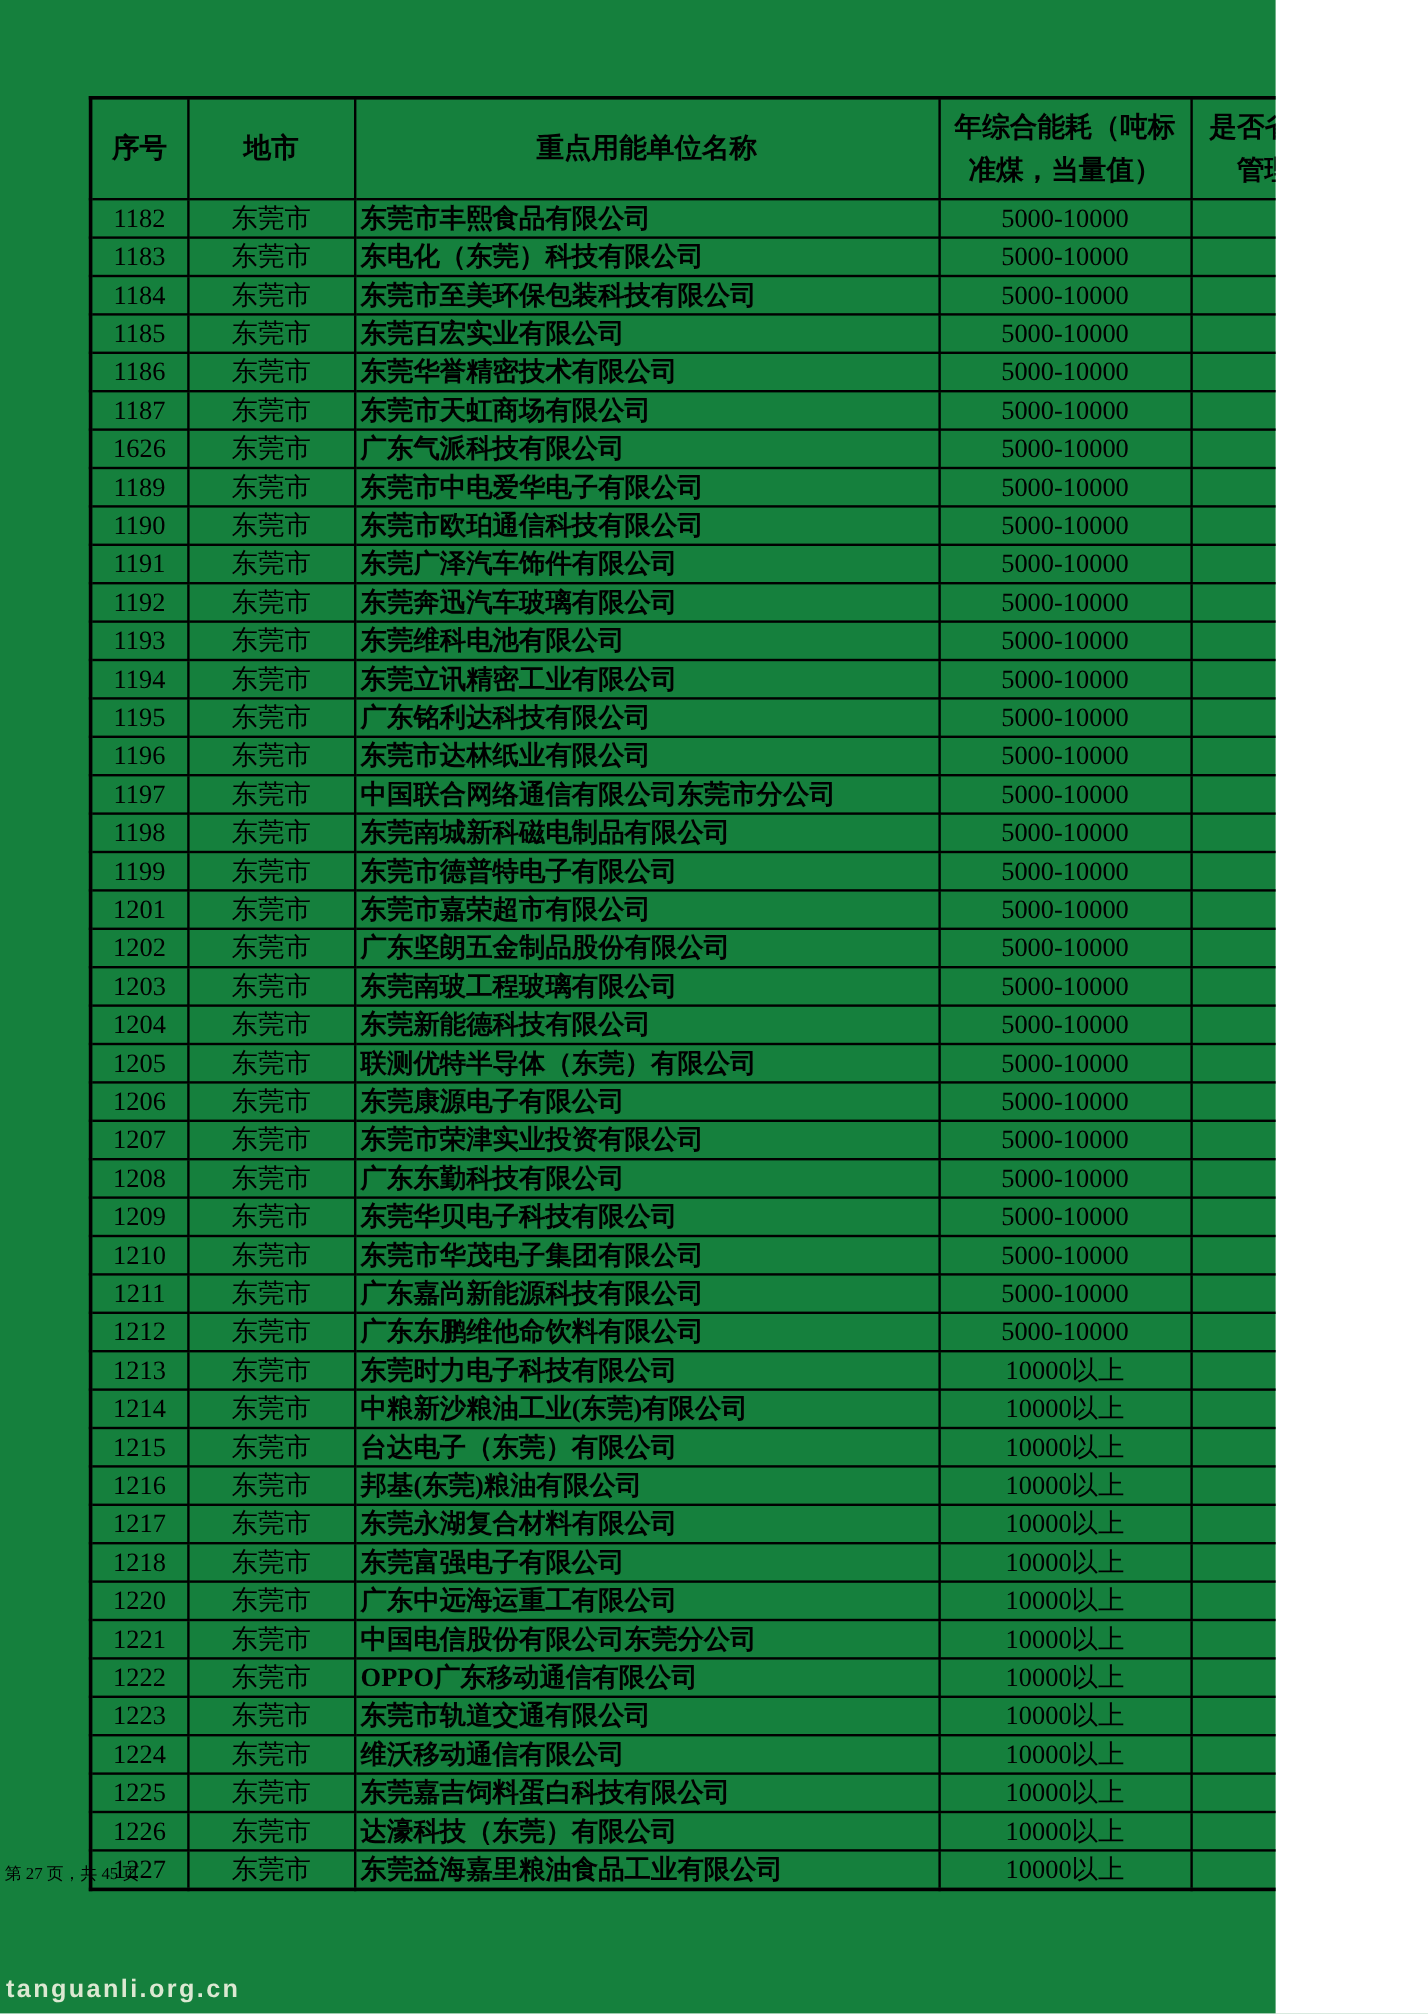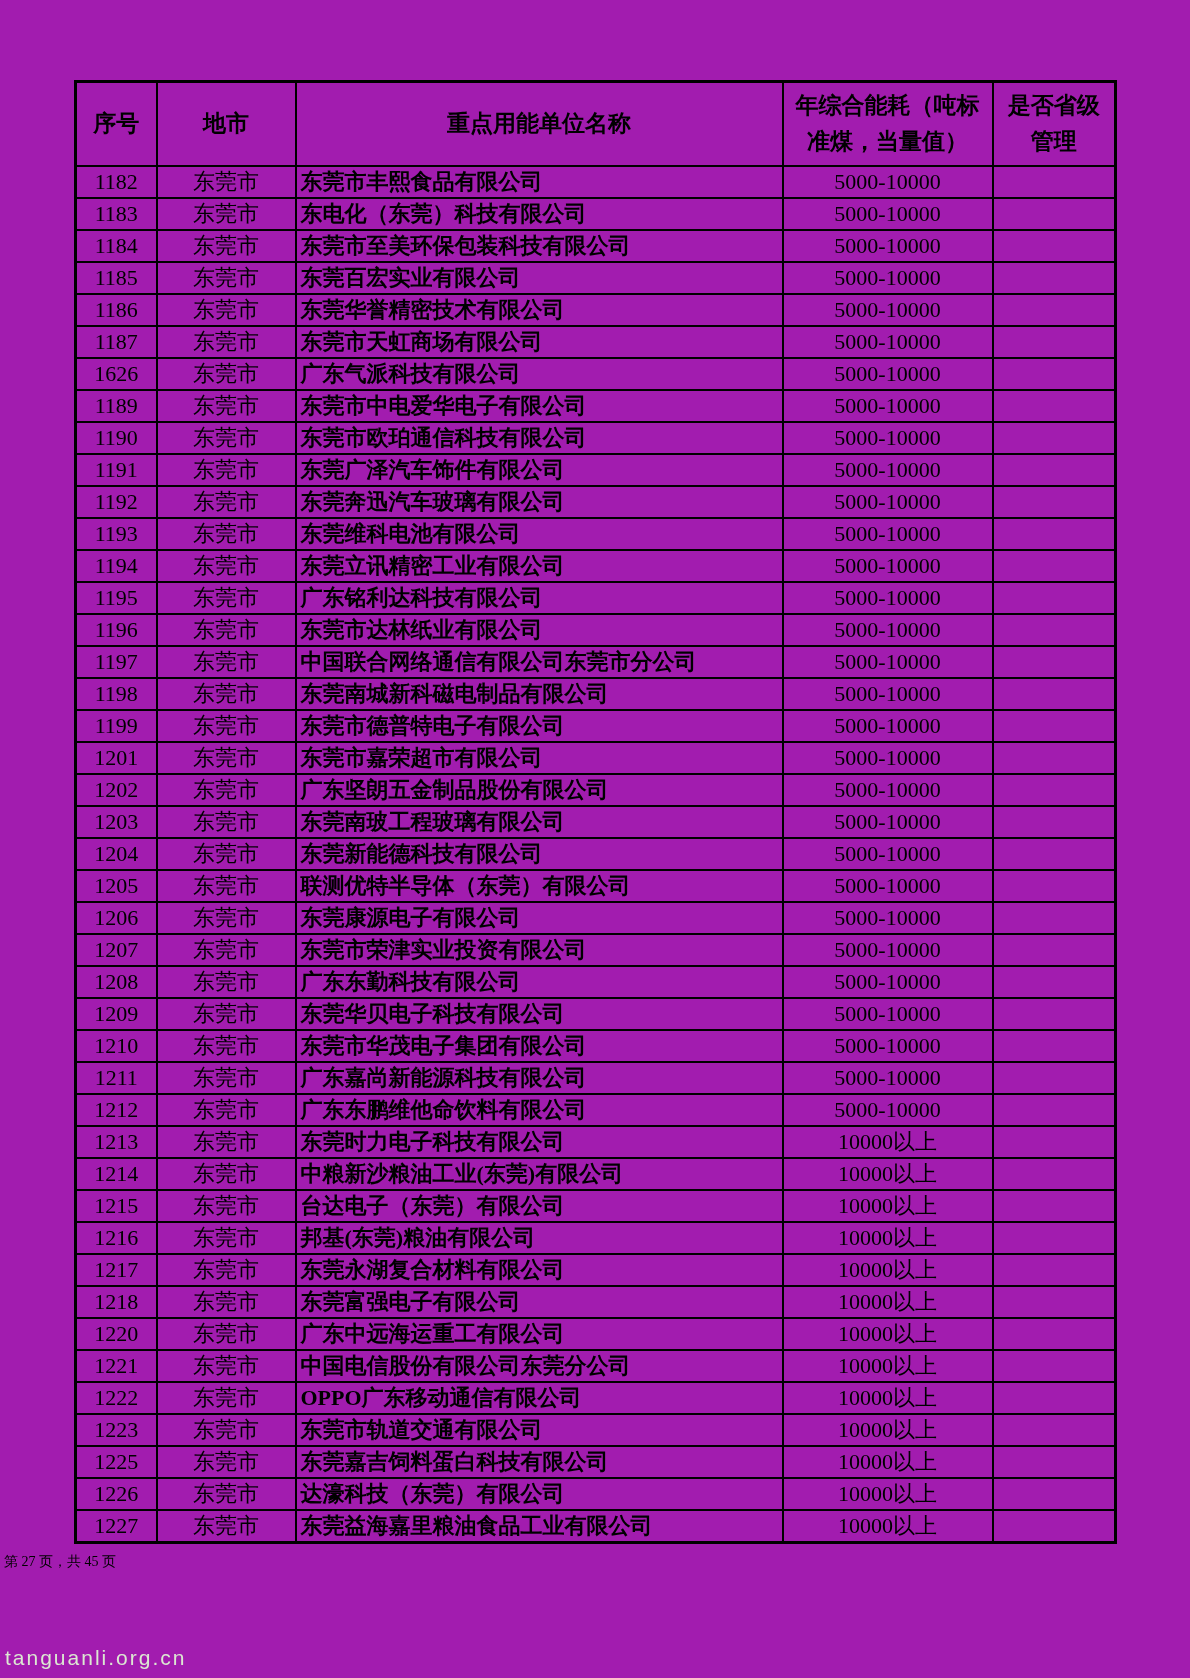--- a/index.html
+++ b/index.html
@@ -1,21 +1,21 @@
 <!DOCTYPE html>
 <html><head>
 <meta charset="utf-8">
 <style>
   * { margin: 0; padding: 0; box-sizing: border-box; }
   html, body { background: #ffffff; }
   .page {
     position: relative;
-    width: 1190px;
+    width: 1063px;
     height: 1678px;
-    background: #a21caf;
+    background: #15803d;
     font-family: "Liberation Serif", "DejaVu Serif", serif;
     color: #000000;
     overflow: hidden;
   }
   table.energy-table {
     position: absolute;
     left: 74px;
     top: 80px;
     width: 1040px;
     border-collapse: collapse;
@@ -52,21 +52,21 @@
     top: 1553px;
     width: 100%;
     font-size: 14px;
     color: #000000;
   }
   .watermark {
     position: absolute;
     left: 5px;
     top: 1646px;
     font-family: "Liberation Sans", "DejaVu Sans", sans-serif;
-    font-weight: normal;
+    font-weight: bold;
     font-size: 21px;
     letter-spacing: 2px;
     color: #dce8d2;
   }
 </style>
 </head>
 <body>
 
 <div class="page">
 
@@ -362,20 +362,27 @@
       <td class="col-prov"></td>
     </tr>
         <tr>
       <td class="col-no">1223</td>
       <td class="col-city">东莞市</td>
       <td class="col-name">东莞市轨道交通有限公司</td>
       <td class="col-energy">10000以上</td>
       <td class="col-prov"></td>
     </tr>
         <tr>
+      <td class="col-no">1224</td>
+      <td class="col-city">东莞市</td>
+      <td class="col-name">维沃移动通信有限公司</td>
+      <td class="col-energy">10000以上</td>
+      <td class="col-prov"></td>
+    </tr>
+        <tr>
       <td class="col-no">1225</td>
       <td class="col-city">东莞市</td>
       <td class="col-name">东莞嘉吉饲料蛋白科技有限公司</td>
       <td class="col-energy">10000以上</td>
       <td class="col-prov"></td>
     </tr>
         <tr>
       <td class="col-no">1226</td>
       <td class="col-city">东莞市</td>
       <td class="col-name">达濠科技（东莞）有限公司</td>

